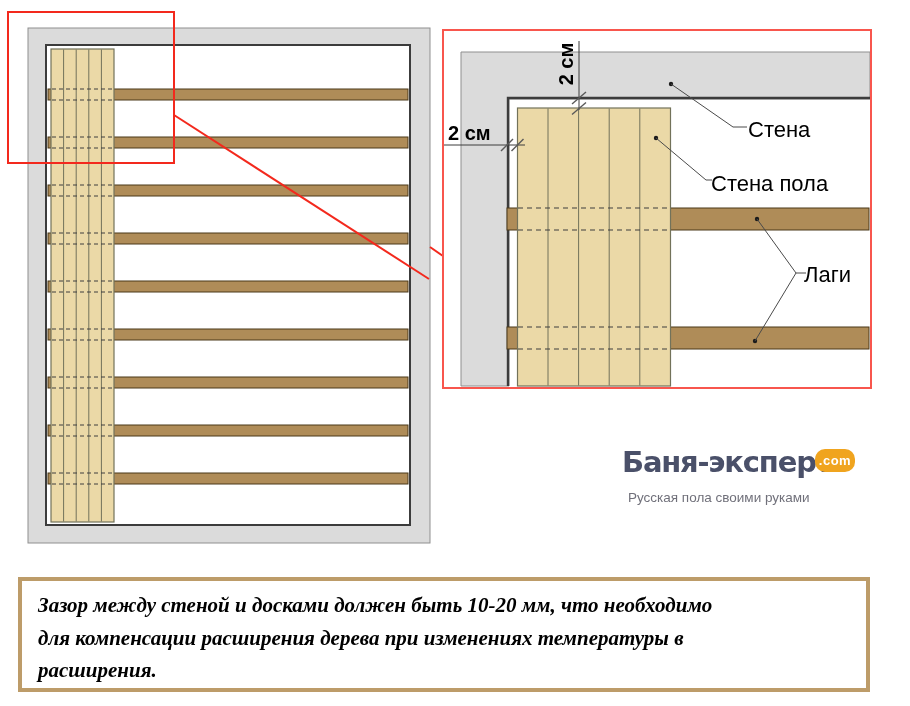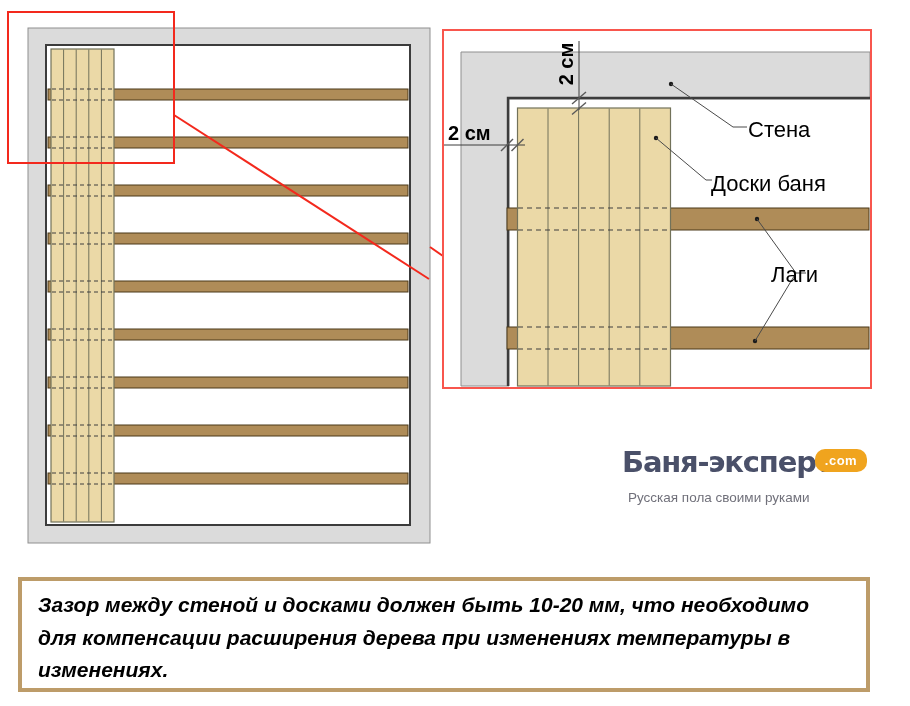--- a/index.html
+++ b/index.html
@@ -29,28 +29,28 @@
   .dimline{stroke:#3c3c3c;stroke-width:1;}
   .tick{stroke:#5a5a5a;stroke-width:1.4;}
   
   .lbl{position:absolute;color:#000;font-size:22px;white-space:nowrap;}
   .dim{position:absolute;color:#000;font-size:20px;font-weight:bold;white-space:nowrap;}
   .dim-rot{left:541px;top:54px;width:50px;height:20px;text-align:center;line-height:20px;
            transform:rotate(-90deg);}
   
   .logo-brand{position:absolute;left:622px;top:445px;font-family:"DejaVu Sans",sans-serif;
               font-weight:bold;font-size:29px;letter-spacing:-1.2px;color:var(--c-logo);white-space:nowrap;}
-  .logo-badge{position:absolute;left:815px;top:449px;width:52px;height:23px;background:var(--c-badge);
+  .logo-badge{position:absolute;left:815px;top:449px;width:40px;height:23px;background:var(--c-badge);
               border-radius:10px;color:#fff;font-weight:bold;font-size:13px;letter-spacing:.5px;
               text-align:center;line-height:23px;}
   .logo-tag{position:absolute;left:628px;top:488px;font-size:13.5px;line-height:19px;
             color:var(--c-tagline);white-space:nowrap;}
   
   .caption-box{position:absolute;left:18px;top:577px;width:852px;height:115px;box-sizing:border-box;
-               border:4px solid var(--c-caption);background:#fff;}
+               border:4px solid var(--c-caption);background:#fff;font-family:Liberation Serif, serif;}
   .caption-text{padding:8px 10px 0 16px;font-size:21px;font-weight:bold;font-style:italic;
                 line-height:32.5px;color:#000;}
   .caption-text div{white-space:nowrap;}
 </style>
 </head>
 <body>
 
 <div class="canvas">
 
   <svg class="overlay" width="910" height="706" viewBox="0 0 910 706">
@@ -140,32 +140,32 @@
       <polyline class="leader" points="757,219 796,273 806,273"></polyline>
       <polyline class="leader" points="755,341 796,273"></polyline>
 
       <rect class="redbox" x="443" y="30" width="428" height="358"></rect>
     </g>
   </svg>
 
   <div class="dim dim-rot">2 см</div>
   <div class="dim" style="left:448px;top:122px;">2 см</div>
   <div class="lbl" style="left:748px;top:117px;">Стена</div>
-  <div class="lbl" style="left:711px;top:171px;">Доски баня</div>
-  <div class="lbl" style="left:771px;top:262px;">Лаги</div>
+  <div class="lbl" style="left:711px;top:171px;">Стена пола</div>
+  <div class="lbl" style="left:804px;top:262px;">Лаги</div>
 
   <div>
     <div class="logo-brand">Баня-эксперт</div>
     <div class="logo-badge">.com</div>
     <div class="logo-tag">
       <div>Русская пола своими руками</div>
     </div>
   </div>
 
   <div class="caption-box">
     <div class="caption-text">
       <div>Зазор между стеной и досками должен быть 10-20 мм, что необходимо</div>
       <div>для компенсации расширения дерева при изменениях температуры в</div>
-      <div>изменениях.</div>
+      <div>расширения.</div>
     </div>
   </div>
 
 </div>
 
 </body></html>

